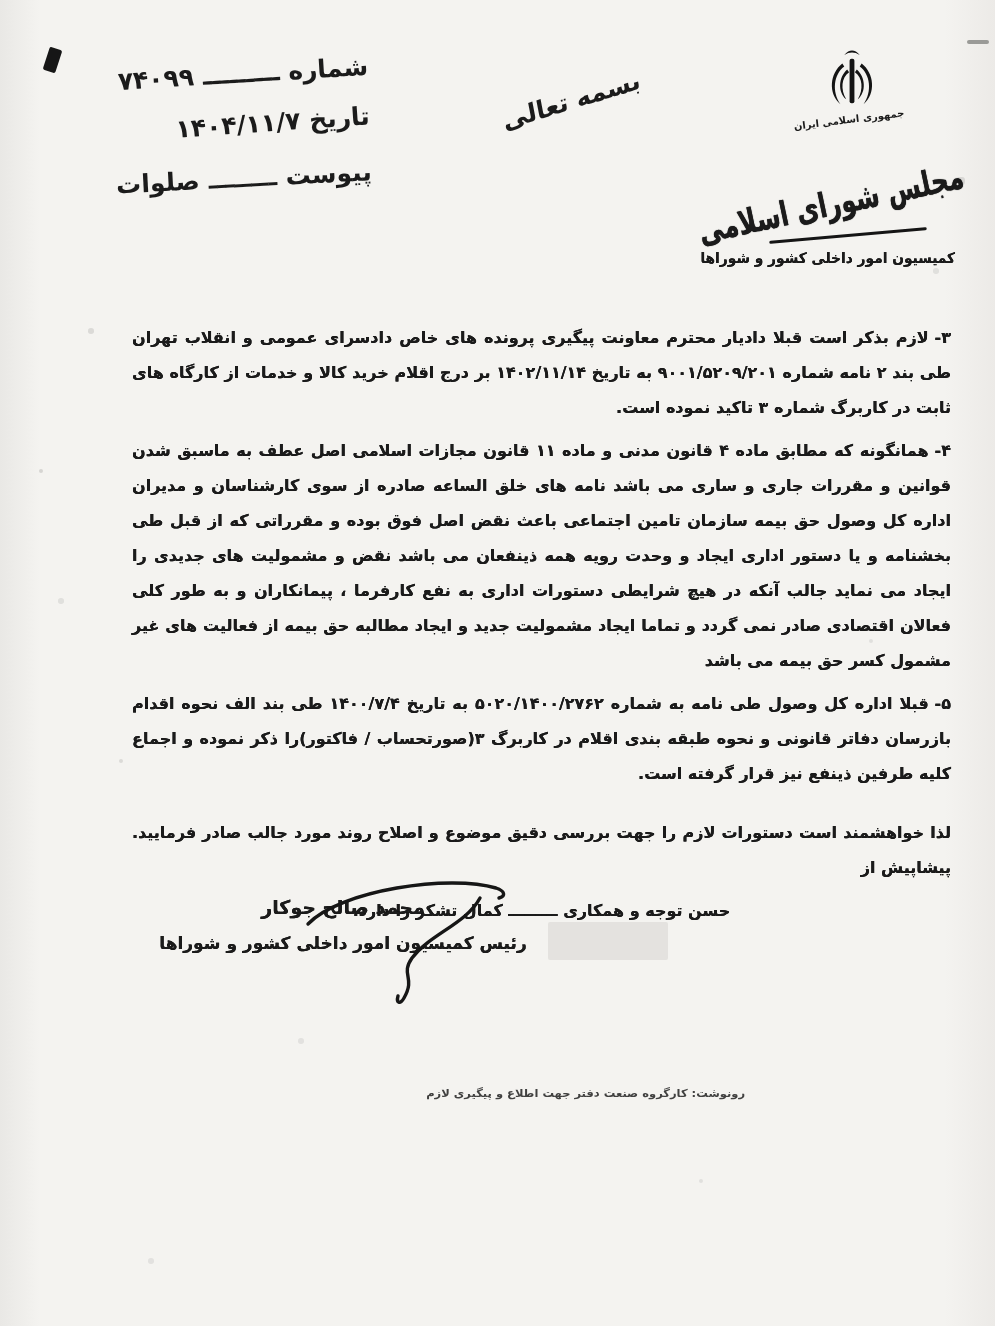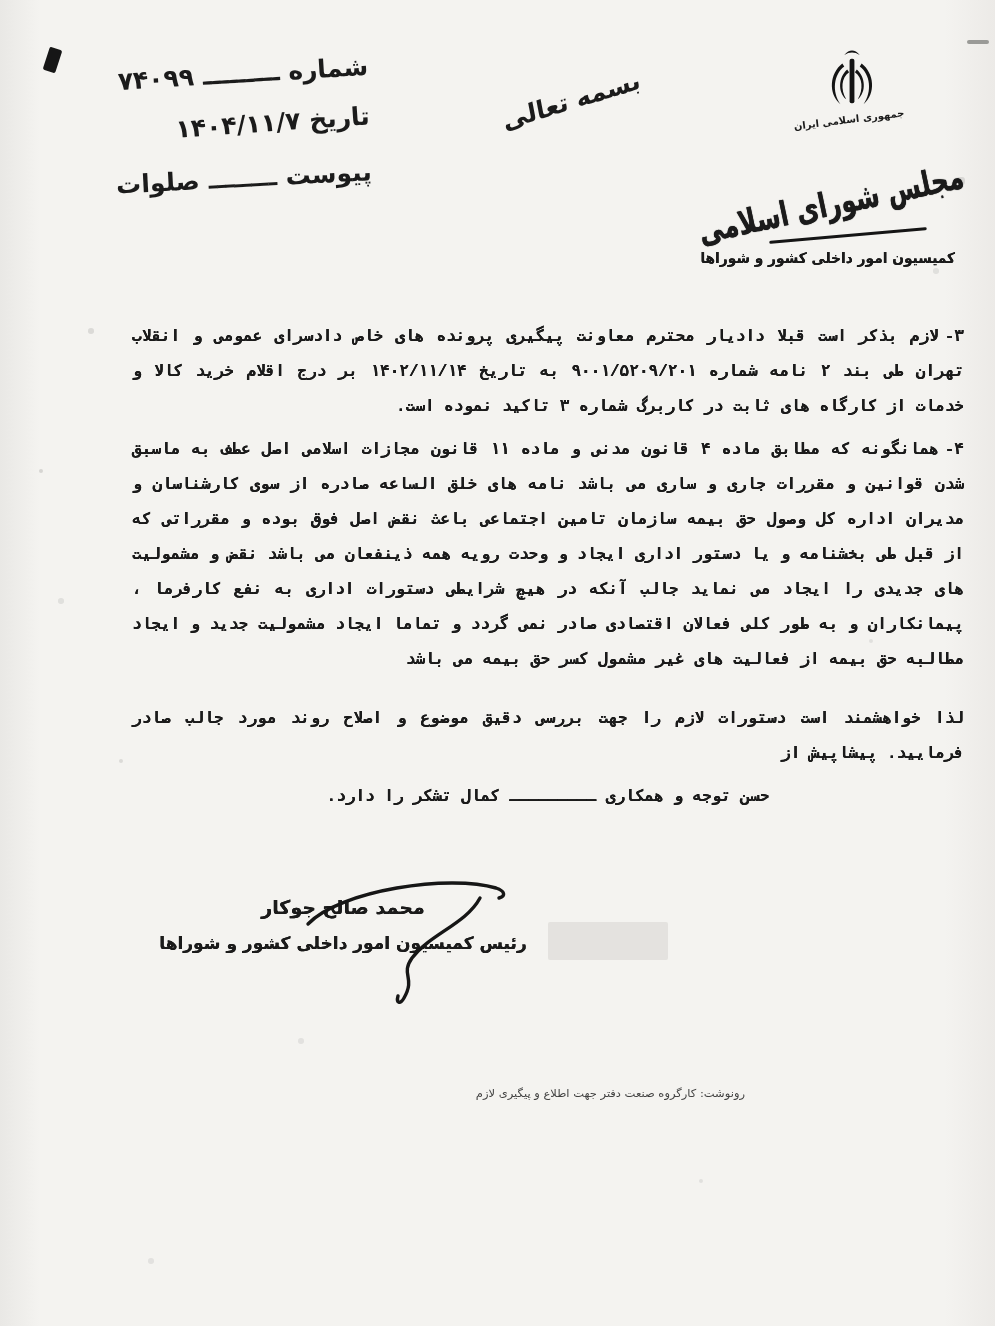--- a/index.html
+++ b/index.html
@@ -33,31 +33,31 @@
   .meta .l2{margin:22px 0 0 6px;transform:rotate(-2deg);}
   .meta .l3{margin:24px 0 0 14px;transform:rotate(-1deg);}
   .meta .dash{letter-spacing:0;}
   
   .bismillah{position:absolute;top:86px;left:500px;font-size:25px;font-weight:bold;
              transform:rotate(-17deg) skewX(-6deg);letter-spacing:-1px;white-space:nowrap;}
   
   .body-text{position:absolute;top:320px;right:26px;left:132px;
              font-size:16px;font-weight:bold;line-height:35px;text-align:justify;
              text-shadow:0 0 .4px #000;}
-  .body-text p{margin:0 5px 8px 0;font-family:Liberation Mono, monospace;}
+  .body-text p{margin:0 18px 8px 0;}
   .body-text .num{margin-left:6px;}
   .closing1{margin-top:24px !important;}
   .closing2{text-align:center !important;margin-top:0 !important;}
   
   .sig-block{position:absolute;top:896px;left:148px;width:390px;text-align:center;}
   .sig-name{font-size:19px;font-weight:bold;text-shadow:0 0 .5px #000;}
   .sig-title{font-size:17px;font-weight:bold;margin-top:15px;text-shadow:0 0 .5px #000;}
   .sig-scribble{position:absolute;top:872px;left:300px;width:230px;height:135px;pointer-events:none;}
   
-  .footer-note{position:absolute;top:1086px;right:250px;font-size:11.5px;font-weight:normal;
+  .footer-note{position:absolute;top:1086px;right:250px;font-size:11.5px;font-weight:bold;
                color:#222;transform:scaleY(.95);opacity:.85;filter:blur(.3px);white-space:nowrap;}
   
   .ink-mark-tl{position:absolute;top:48px;left:46px;width:13px;height:24px;background:#161616;
                transform:rotate(18deg);border-radius:2px;}
   .ink-dash-tr{position:absolute;top:40px;right:6px;width:22px;height:4px;background:#9a9a97;border-radius:2px;}
   .faint-stamp{position:absolute;top:922px;left:548px;width:120px;height:38px;
                background:#b9b8b4;opacity:.28;border-radius:2px;}
   .speckles{position:absolute;top:0;left:0;width:2px;height:2px;background:transparent;border-radius:50%;
     box-shadow:90px 330px 0 2px rgba(0,0,0,.10), 40px 470px 0 1px rgba(0,0,0,.12),
                60px 600px 0 2px rgba(0,0,0,.08), 120px 760px 0 1px rgba(0,0,0,.10),
@@ -106,20 +106,23 @@
 
   <div class="bismillah">بسمه تعالی</div>
 
   <div class="body-text">
     <p>
       <span class="num">۳-</span><span>لازم بذکر است قبلا دادیار محترم معاونت پیگیری پرونده های خاص دادسرای عمومی و انقلاب تهران طی بند ۲ نامه شماره ۹۰۰۱/۵۲۰۹/۲۰۱ به تاریخ ۱۴۰۲/۱۱/۱۴ بر درج اقلام خرید کالا و خدمات از کارگاه های ثابت در کاربرگ شماره ۳ تاکید نموده است.</span>
     </p>
     <p>
       <span class="num">۴-</span><span>همانگونه که مطابق ماده ۴ قانون مدنی و ماده ۱۱ قانون مجازات اسلامی اصل عطف به ماسبق شدن قوانین و مقررات جاری و ساری می باشد نامه های خلق الساعه صادره از سوی کارشناسان و مدیران اداره کل وصول حق بیمه سازمان تامین اجتماعی باعث نقض اصل فوق بوده و مقرراتی که از قبل طی بخشنامه و یا دستور اداری ایجاد و وحدت رویه همه ذینفعان می باشد نقض و مشمولیت های جدیدی را ایجاد می نماید جالب آنکه در هیچ شرایطی دستورات اداری به نفع کارفرما ، پیمانکاران و به طور کلی فعالان اقتصادی صادر نمی گردد و تماما ایجاد مشمولیت جدید و ایجاد مطالبه حق بیمه از فعالیت های غیر مشمول کسر حق بیمه می باشد</span>
     </p>
+    <p>
+      <span class="num">۵-</span><span>قبلا اداره کل وصول طی نامه به شماره ۵۰۲۰/۱۴۰۰/۲۷۶۲ به تاریخ ۱۴۰۰/۷/۴ طی بند الف نحوه اقدام بازرسان دفاتر قانونی و نحوه طبقه بندی اقلام در کاربرگ ۳(صورتحساب / فاکتور)را ذکر نموده و اجماع کلیه طرفین ذینفع نیز قرار گرفته است.</span>
+    </p>
     <p class="closing1">لذا خواهشمند است دستورات لازم را جهت بررسی دقیق موضوع و اصلاح روند مورد جالب صادر فرمایید. پیشاپیش از</p>
     <p class="closing2">حسن توجه و همکاری ـــــــــ کمال تشکر را دارد.</p>
   </div>
 
   <div class="sig-block">
     <div class="sig-name">محمد صالح جوکار</div>
     <div class="sig-title">رئیس کمیسیون امور داخلی کشور و شوراها</div>
   </div>
   <svg class="sig-scribble" viewBox="0 0 230 135" fill="none" stroke="#161616" stroke-width="3.4" stroke-linecap="round">
     <path d="M8,52 C40,18 150,2 196,16 C205,19 206,24 199,26"></path>

